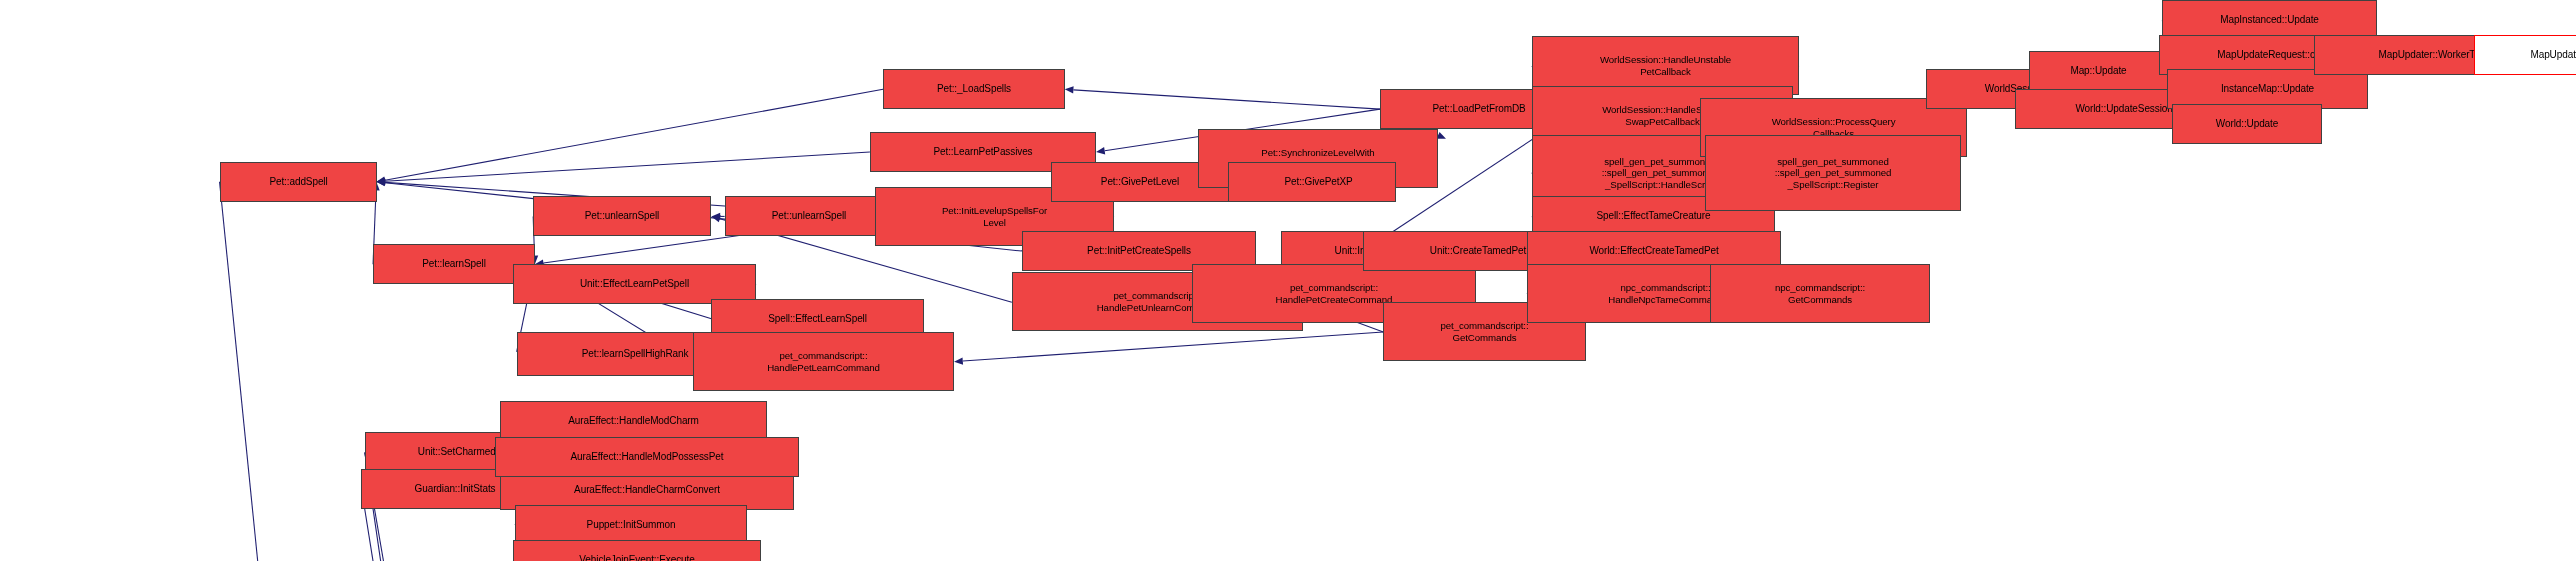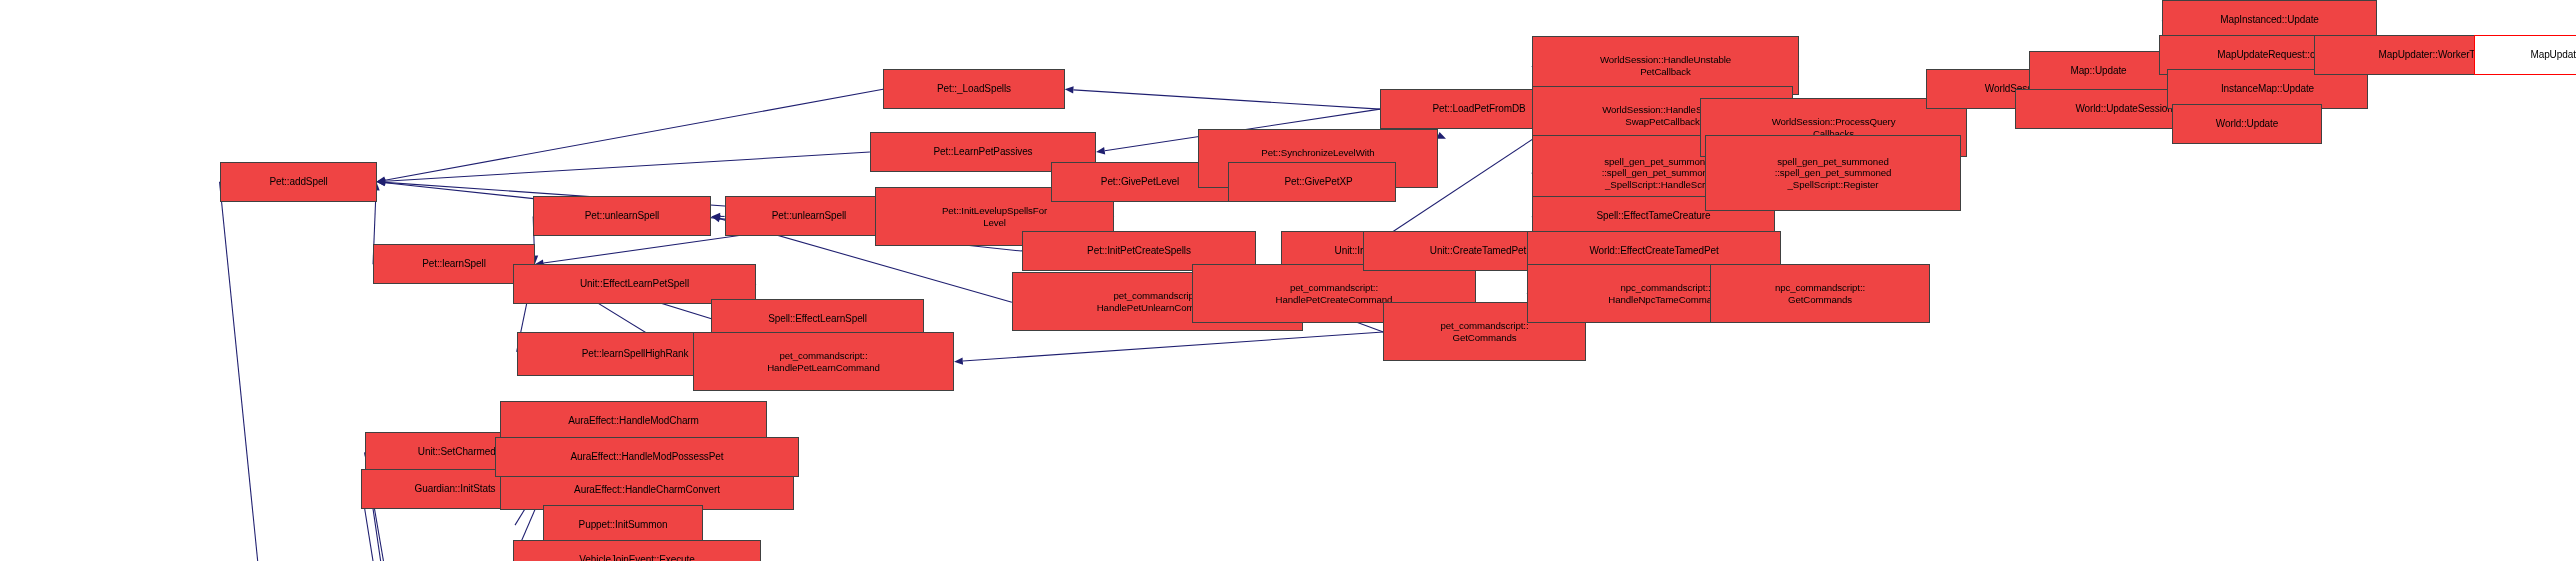--- a/index.html
+++ b/index.html
@@ -174,21 +174,21 @@
 <div class="node" style="left: 220px; top: 162px; width: 157px; height: 40px; font-size: 10px; line-height: 11.4px;">Pet::addSpell</div>
     <div class="node" style="left: 373px; top: 244px; width: 162px; height: 40px; font-size: 10px; line-height: 11.4px;">Pet::learnSpell</div>
     <div class="node" style="left: 365px; top: 432px; width: 195px; height: 40px; font-size: 10px; line-height: 11.4px;">Unit::SetCharmedBy</div>
     <div class="node" style="left: 361px; top: 469px; width: 188px; height: 40px; font-size: 10px; line-height: 11.4px;">Guardian::InitStats</div>
     <div class="node" style="left: 533px; top: 196px; width: 178px; height: 40px; font-size: 10px; line-height: 11.4px;">Pet::unlearnSpell</div>
     <div class="node" style="left: 513px; top: 264px; width: 243px; height: 40px; font-size: 10px; line-height: 11.4px;">Unit::EffectLearnPetSpell</div>
     <div class="node" style="left: 517px; top: 332px; width: 236px; height: 44px; font-size: 10px; line-height: 11.4px;">Pet::learnSpellHighRank</div>
     <div class="node" style="left: 500px; top: 401px; width: 267px; height: 40px; font-size: 10px; line-height: 11.4px;">AuraEffect::HandleModCharm</div>
     <div class="node" style="left: 500px; top: 470px; width: 294px; height: 40px; font-size: 10px; line-height: 11.4px;">AuraEffect::HandleCharmConvert</div>
     <div class="node" style="left: 495px; top: 437px; width: 304px; height: 40px; font-size: 10px; line-height: 11.4px;">AuraEffect::HandleModPossessPet</div>
-    <div class="node" style="left: 515px; top: 505px; width: 160px; height: 40px; font-size: 10px; line-height: 11.4px; margin-left: 28px;">Puppet::InitSummon</div>
+    <div class="node" style="left: 515px; top: 505px; width: 232px; height: 40px; font-size: 10px; line-height: 11.4px;">Puppet::InitSummon</div>
     <div class="node" style="left: 513px; top: 540px; width: 248px; height: 40px; font-size: 10px; line-height: 11.4px;">VehicleJoinEvent::Execute</div>
     <div class="node" style="left: 711px; top: 299px; width: 213px; height: 40px; font-size: 10px; line-height: 11.4px;">Spell::EffectLearnSpell</div>
     <div class="node" style="left: 693px; top: 332px; width: 261px; height: 59px; font-size: 9.7px; line-height: 11.4px;">pet_commandscript::
 HandlePetLearnCommand</div>
     <div class="node" style="left: 725px; top: 196px; width: 168px; height: 40px; font-size: 10px; line-height: 11.4px;">Pet::unlearnSpell</div>
     <div class="node" style="left: 875px; top: 187px; width: 239px; height: 59px; font-size: 9.7px; line-height: 11.4px;">Pet::InitLevelupSpellsFor
 Level</div>
     <div class="node" style="left: 883px; top: 69px; width: 182px; height: 40px; font-size: 10px; line-height: 11.4px;">Pet::_LoadSpells</div>
     <div class="node" style="left: 870px; top: 132px; width: 226px; height: 40px; font-size: 10px; line-height: 11.4px;">Pet::LearnPetPassives</div>
     <div class="node" style="left: 1051px; top: 162px; width: 178px; height: 40px; font-size: 10px; line-height: 11.4px;">Pet::GivePetLevel</div>

